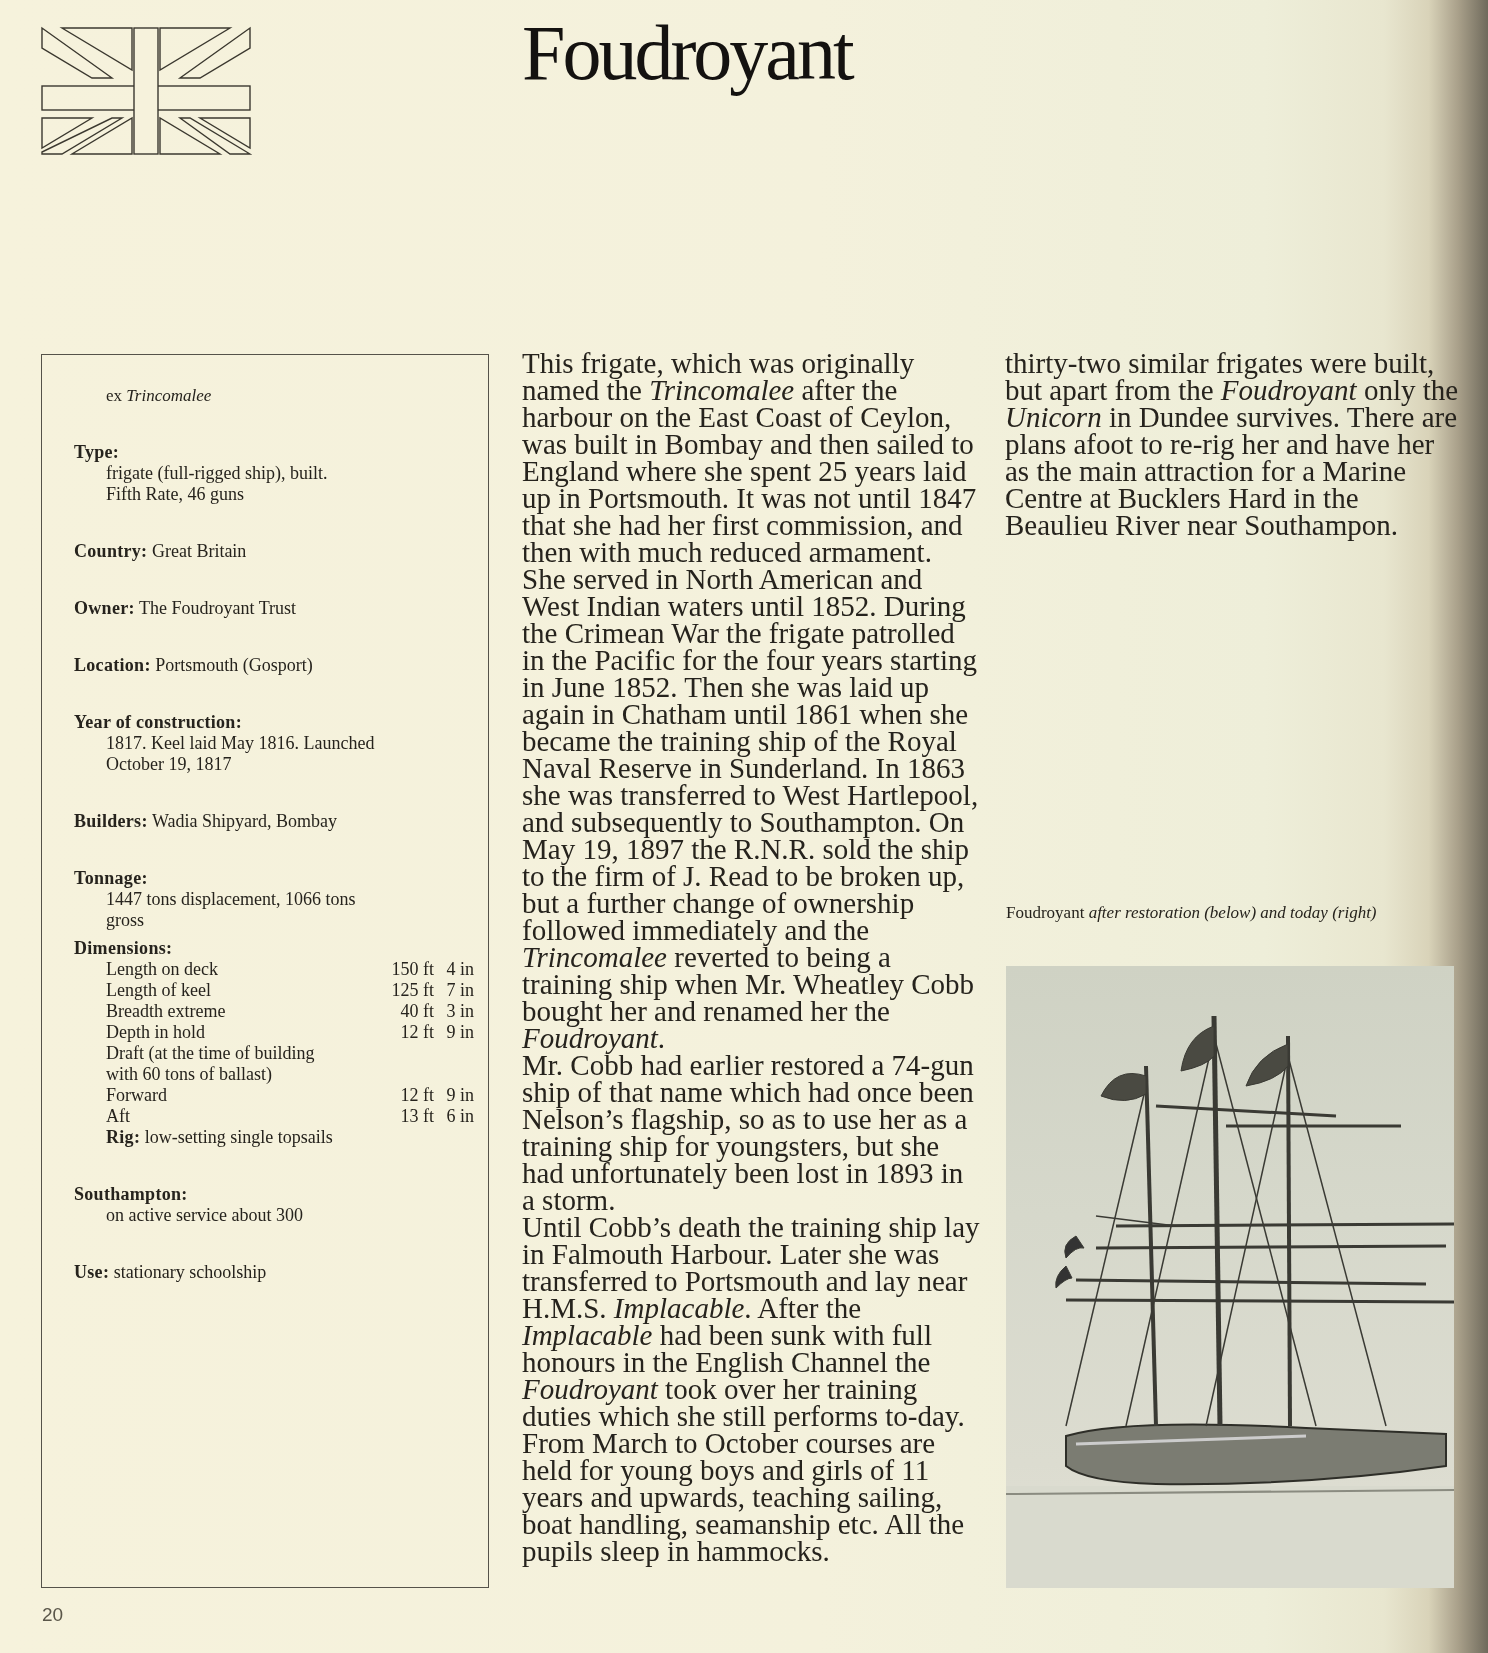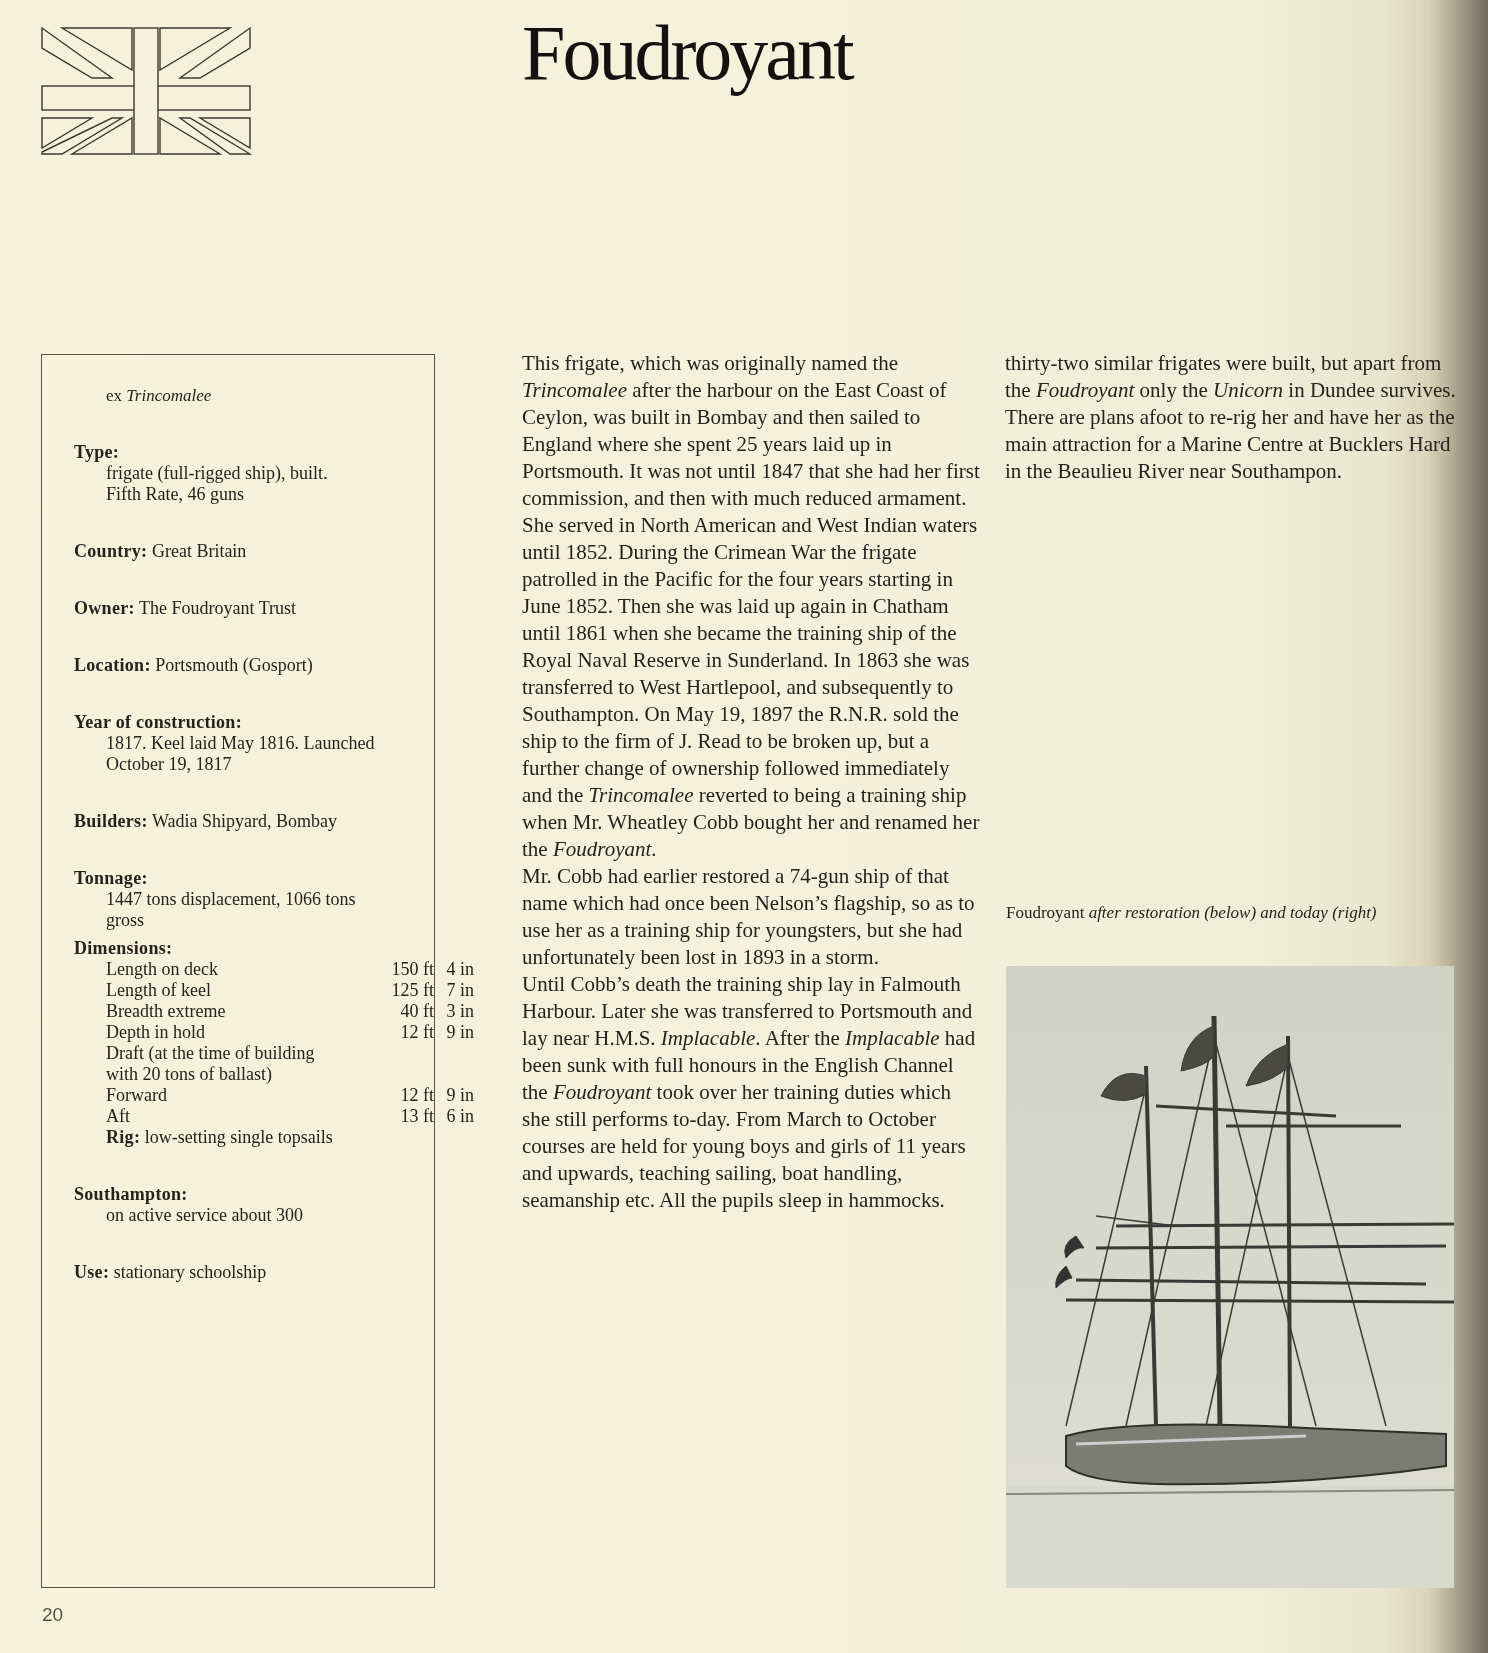--- a/index.html
+++ b/index.html
@@ -8,36 +8,36 @@
     background: linear-gradient(90deg, #f6f2dc 0%, #f4f1dc 55%, #eeeed9 85%, #e8e6cf 93%, #d9d3b9 96%, #a9a08a 98%, #6f6a5c 100%);
     font-family: "Liberation Serif", "DejaVu Serif", serif;
     color:#26231d;
   }
   .flag { position:absolute; left:40px; top:22px; width:212px; height:138px; }
   .title {
     position:absolute; left:522px; top:14px; font-size:78px; letter-spacing:-3px;
     font-family:"Liberation Serif", serif; color:#141210; line-height:1;
   }
   .databox {
-    position:absolute; left:41px; top:354px; width:394px; height:1234px;
+    position:absolute; left:41px; top:354px; width:448px; height:1234px;
     border:1.5px solid #55524a; box-sizing:border-box;
   }
   .db-inner { position:absolute; left:32px; top:30px; width:400px; font-size:18px; line-height:21px; }
   .db-ex { padding-left:32px; font-size:17px; margin-bottom:6px; }
   .db-ex i { font-style:italic; }
   .db-sec { margin-bottom:7px;margin-top:36px; }
   .db-label { font-weight:bold; letter-spacing:0.3px; }
   .db-val { padding-left:32px; }
   .dim-row { display:flex; padding-left:32px; }
   .dim-name { flex:1; }
   .dim-ft { width:52px; text-align:right; }
   .dim-in { width:40px; text-align:right; }
   .dim-sub { padding-left:32px; }
   .rig { padding-left:32px; margin-bottom:7px; }
-  .col { position:absolute; font-size:21px; line-height:27px; }
+  .col { position:absolute; font-size:29px; line-height:27px; }
   .col p { margin:0; }
   .col2 { left:522px; top:350px; width:460px; }
   .col3 { left:1005px; top:350px; width:460px; }
   .caption { position:absolute; left:1006px; top:902px; width:420px; font-size:17px; line-height:21px; }
   .caption i { font-style:italic; }
   .photo {
     position:absolute; left:1006px; top:966px; width:448px; height:622px;
     background: linear-gradient(180deg,#cfd2c4 0%, #d6d8cb 40%, #dcdcd0 80%, #e2e1d6 100%);
     overflow:hidden;
   }
@@ -107,21 +107,21 @@
           <span class="dim-name">Breadth extreme</span>
           <span class="dim-ft">40 ft</span>
           <span class="dim-in">3 in</span>
         </div>
       <div class="dim-row">
           <span class="dim-name">Depth in hold</span>
           <span class="dim-ft">12 ft</span>
           <span class="dim-in">9 in</span>
         </div>
       <div class="dim-sub">Draft (at the time of building</div>
-      <div class="dim-sub">with 20 tons of ballast)</div>
+      <div class="dim-sub">with 60 tons of ballast)</div>
       <div class="dim-row">
           <span class="dim-name">Forward</span>
           <span class="dim-ft">12 ft</span>
           <span class="dim-in">9 in</span>
         </div>
       <div class="dim-row">
           <span class="dim-name">Aft</span>
           <span class="dim-ft">13 ft</span>
           <span class="dim-in">6 in</span>
         </div>

